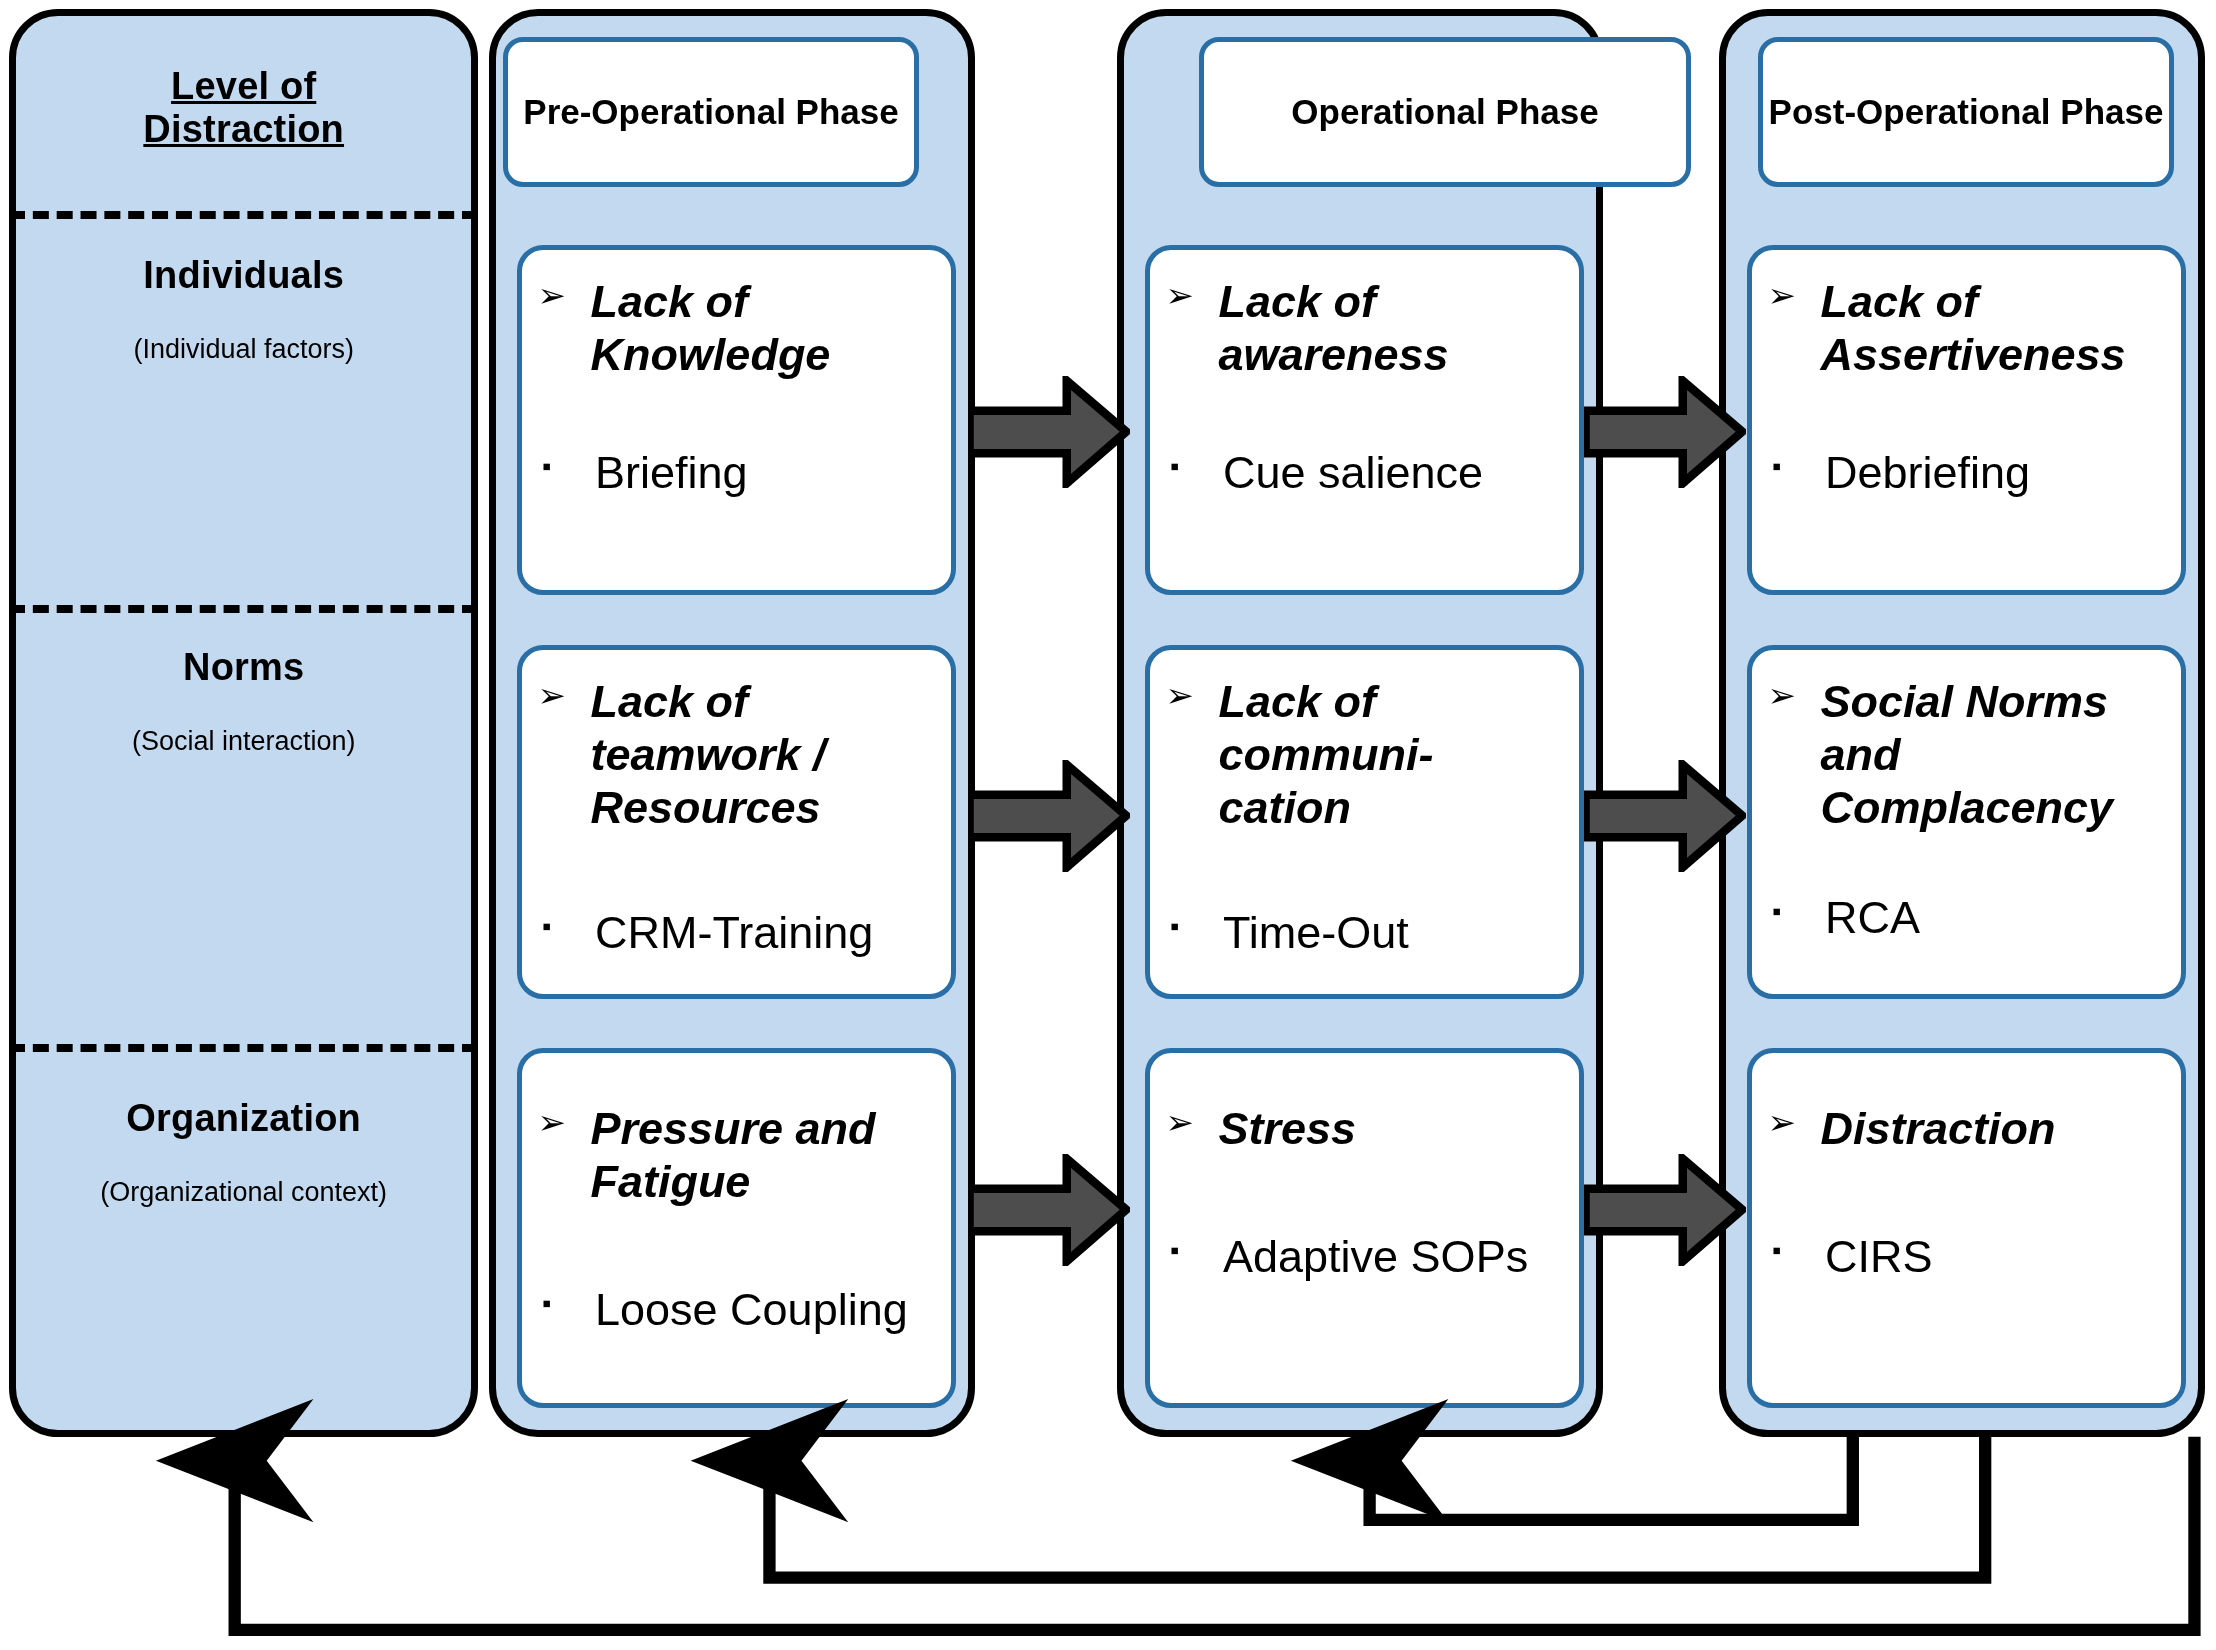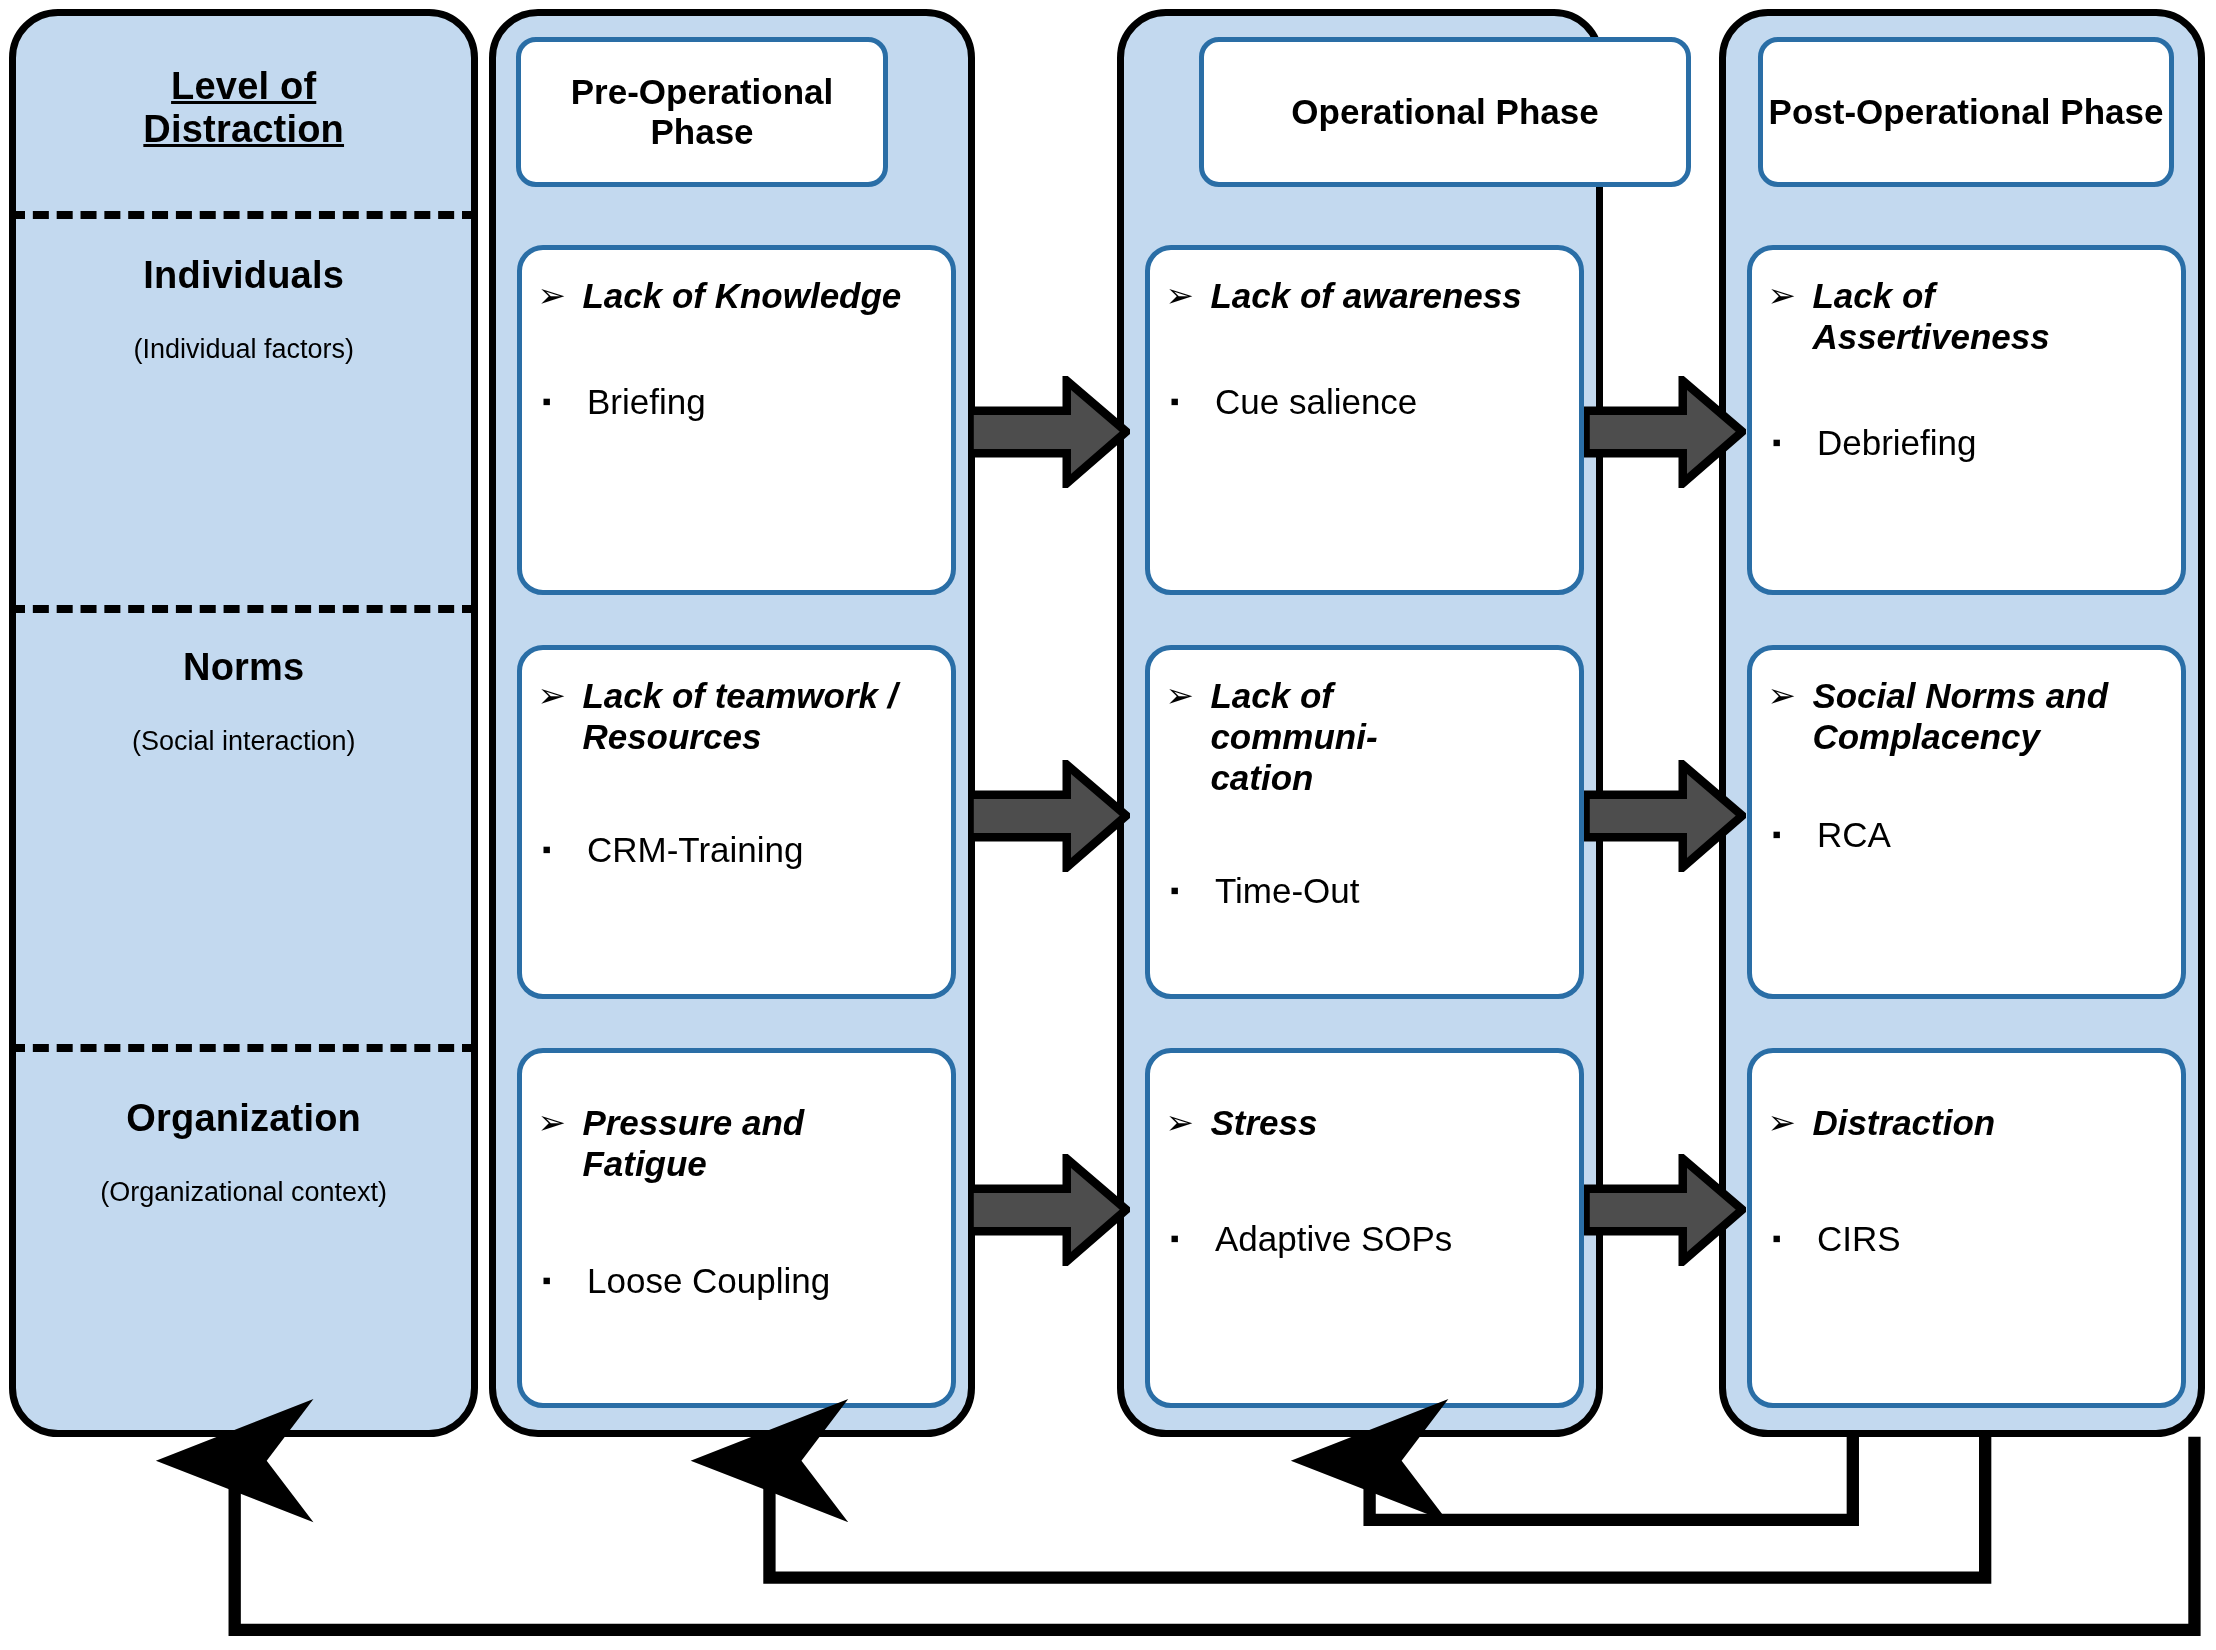--- a/index.html
+++ b/index.html
@@ -29,21 +29,21 @@
 
   
   .card{position:absolute;box-sizing:border-box;background:#ffffff;
        border:5.4px solid #2a6ea6;border-radius:26px;padding:20px 15.4px 17px 15.4px;
        display:block;color:#000;overflow:hidden;}
   .bullet-row{display:flex;align-items:flex-start;}
   .bullet-row.primary{margin-top:4.6px;}
   .bul{flex:0 0 auto;width:45px;text-align:left;font-size:34px;line-height:1.18;
        color:#000;}
   .bul.sq{font-size:26px;line-height:1.55;padding-left:4.6px;}
-  .btxt{flex:1 1 auto;font-size:35px;line-height:1.18;}
+  .btxt{flex:1 1 auto;font-size:45px;line-height:1.18;margin-left:8px;}
   .btxt.em{font-style:italic;font-weight:bold;}
 
   
   .fwd{position:absolute;}
 
   
   #loops{position:absolute;left:0;top:0;width:2216px;height:1651px;pointer-events:none;}
 </style>
 </head>
 <body>
@@ -74,21 +74,21 @@
 
   <div class="dash" style="left:9.2px;top:1044px;width:469px;"></div>
 
   <div class="lvl" style="left:9.2px;top:1097px;width:469px;">
     <div class="lvl-title">Organization</div>
     <div class="lvl-sub" style="margin-top:37px;width:400px;">(Organizational context)</div>
   </div>
 
   <div class="col phase" style="left:489px;top:9.2px;width:486px;height:1428px;"></div>
 
-  <div class="phase-head" style="left:516px;top:37px;width:372px;height:150px;">Pre-Operational Phase</div>
+  <div class="phase-head" style="left:503px;top:37px;width:416px;height:150px;">Pre-Operational Phase</div>
 
   <div class="card" style="left:517px;top:245px;width:439px;height:350px;">
     <div class="bullet-row primary">
       <span class="bul">➢</span>
       <span class="btxt em">Lack of Knowledge</span>
     </div>
     <div class="bullet-row" style="margin-top:65px;">
       <span class="bul sq">▪</span>
       <span class="btxt">Briefing</span>
     </div>

